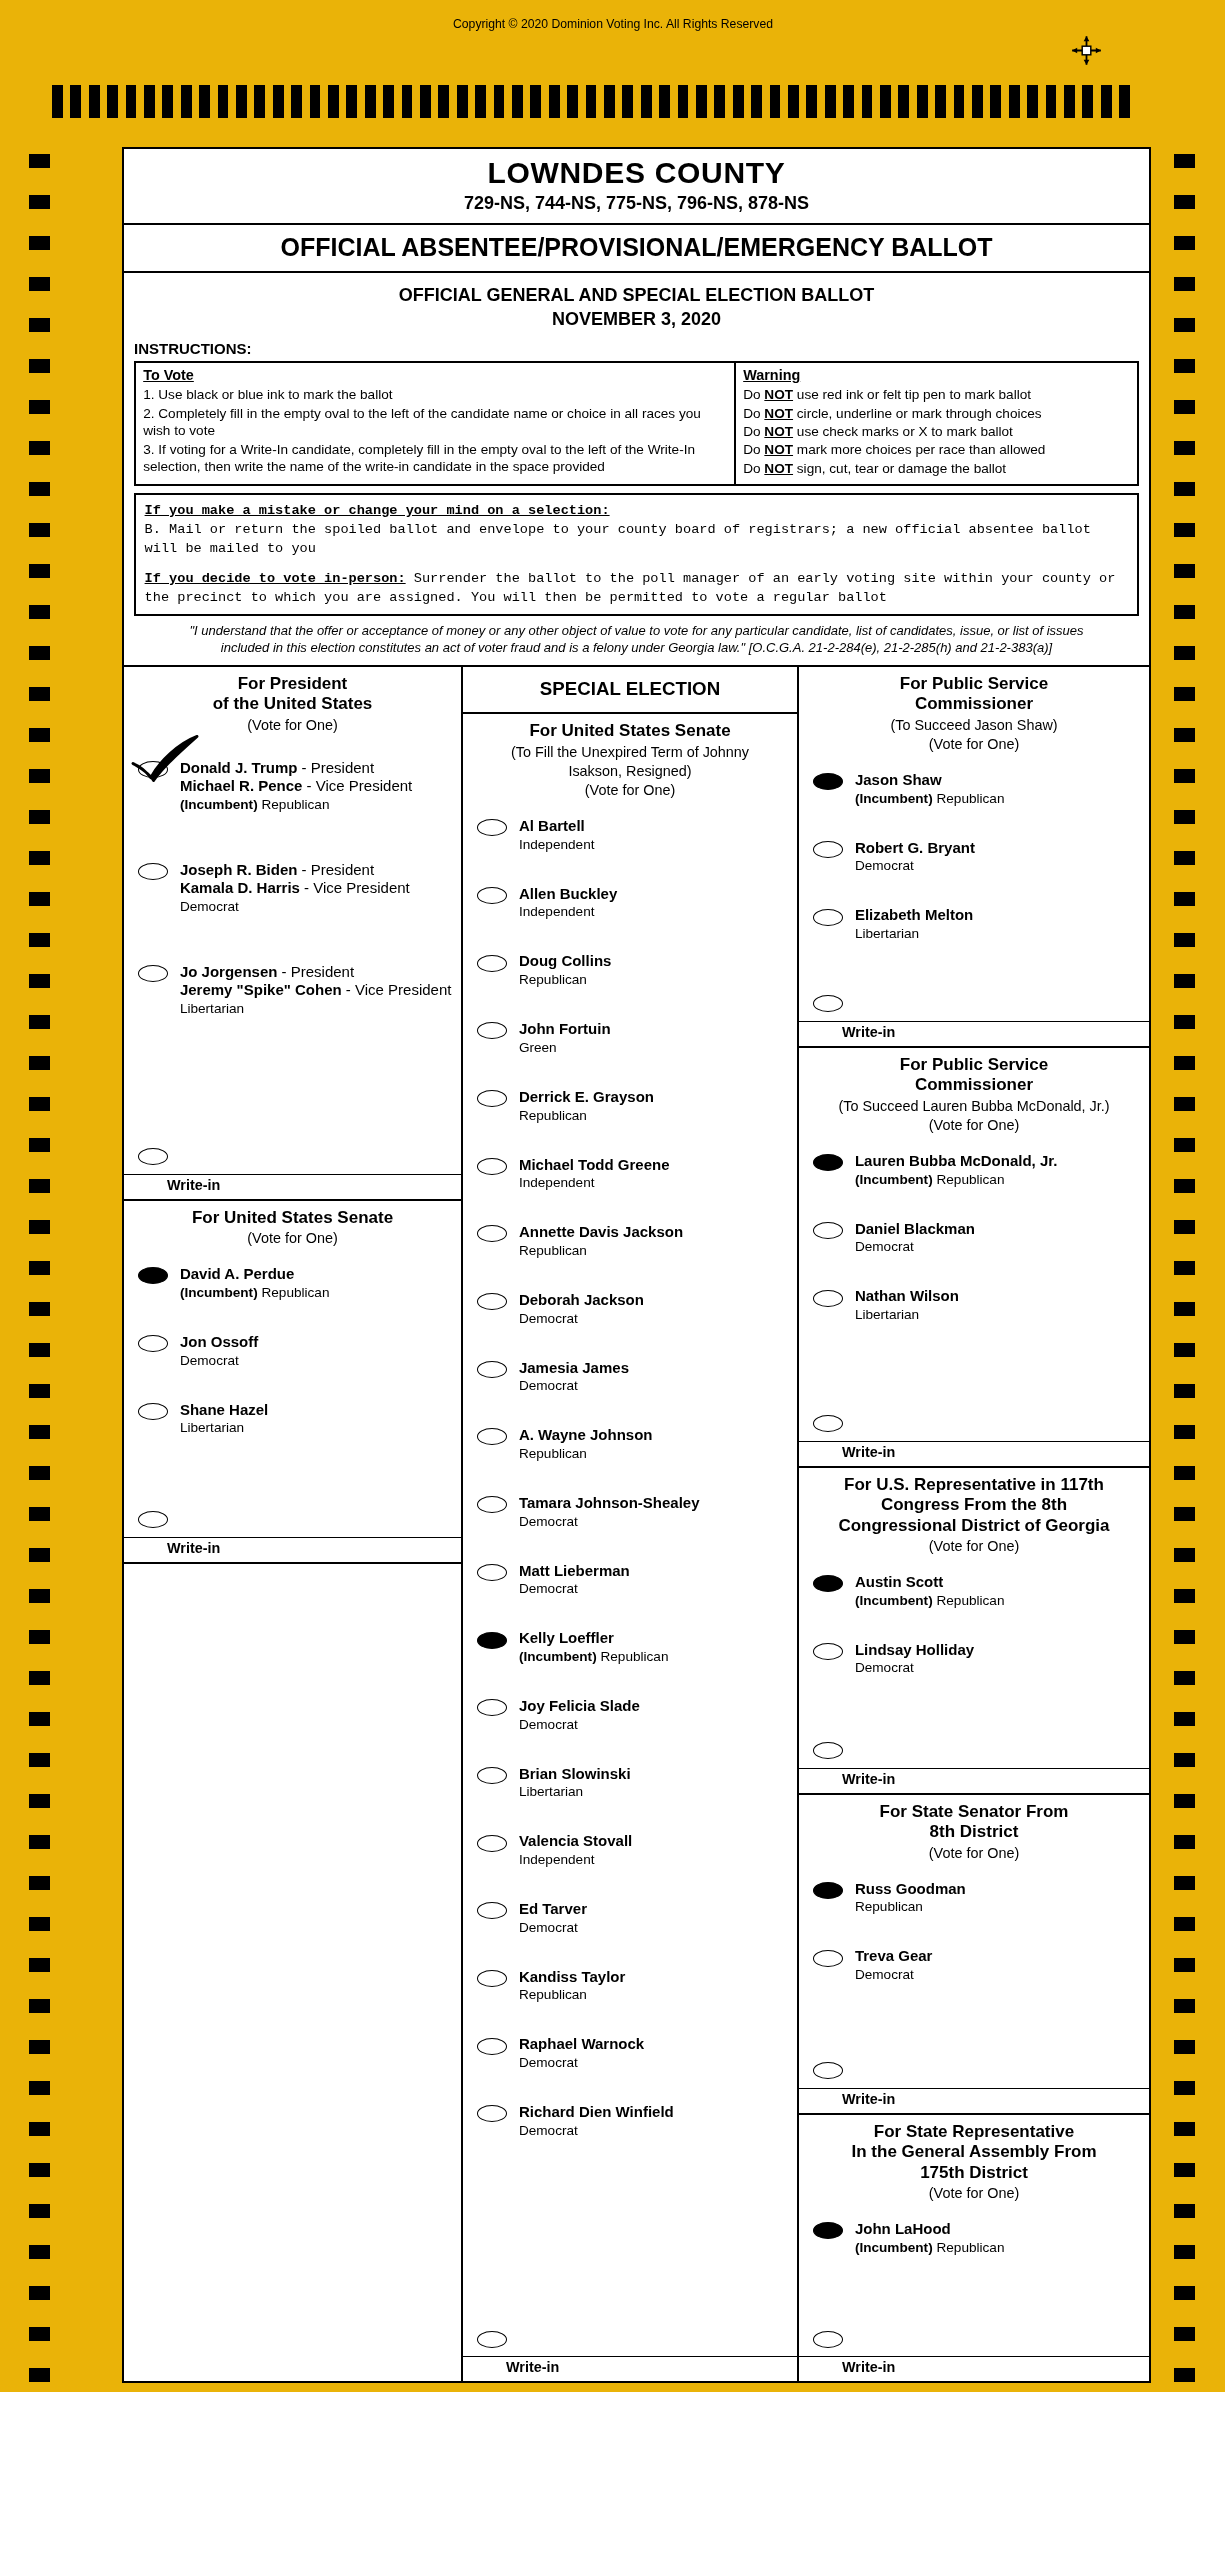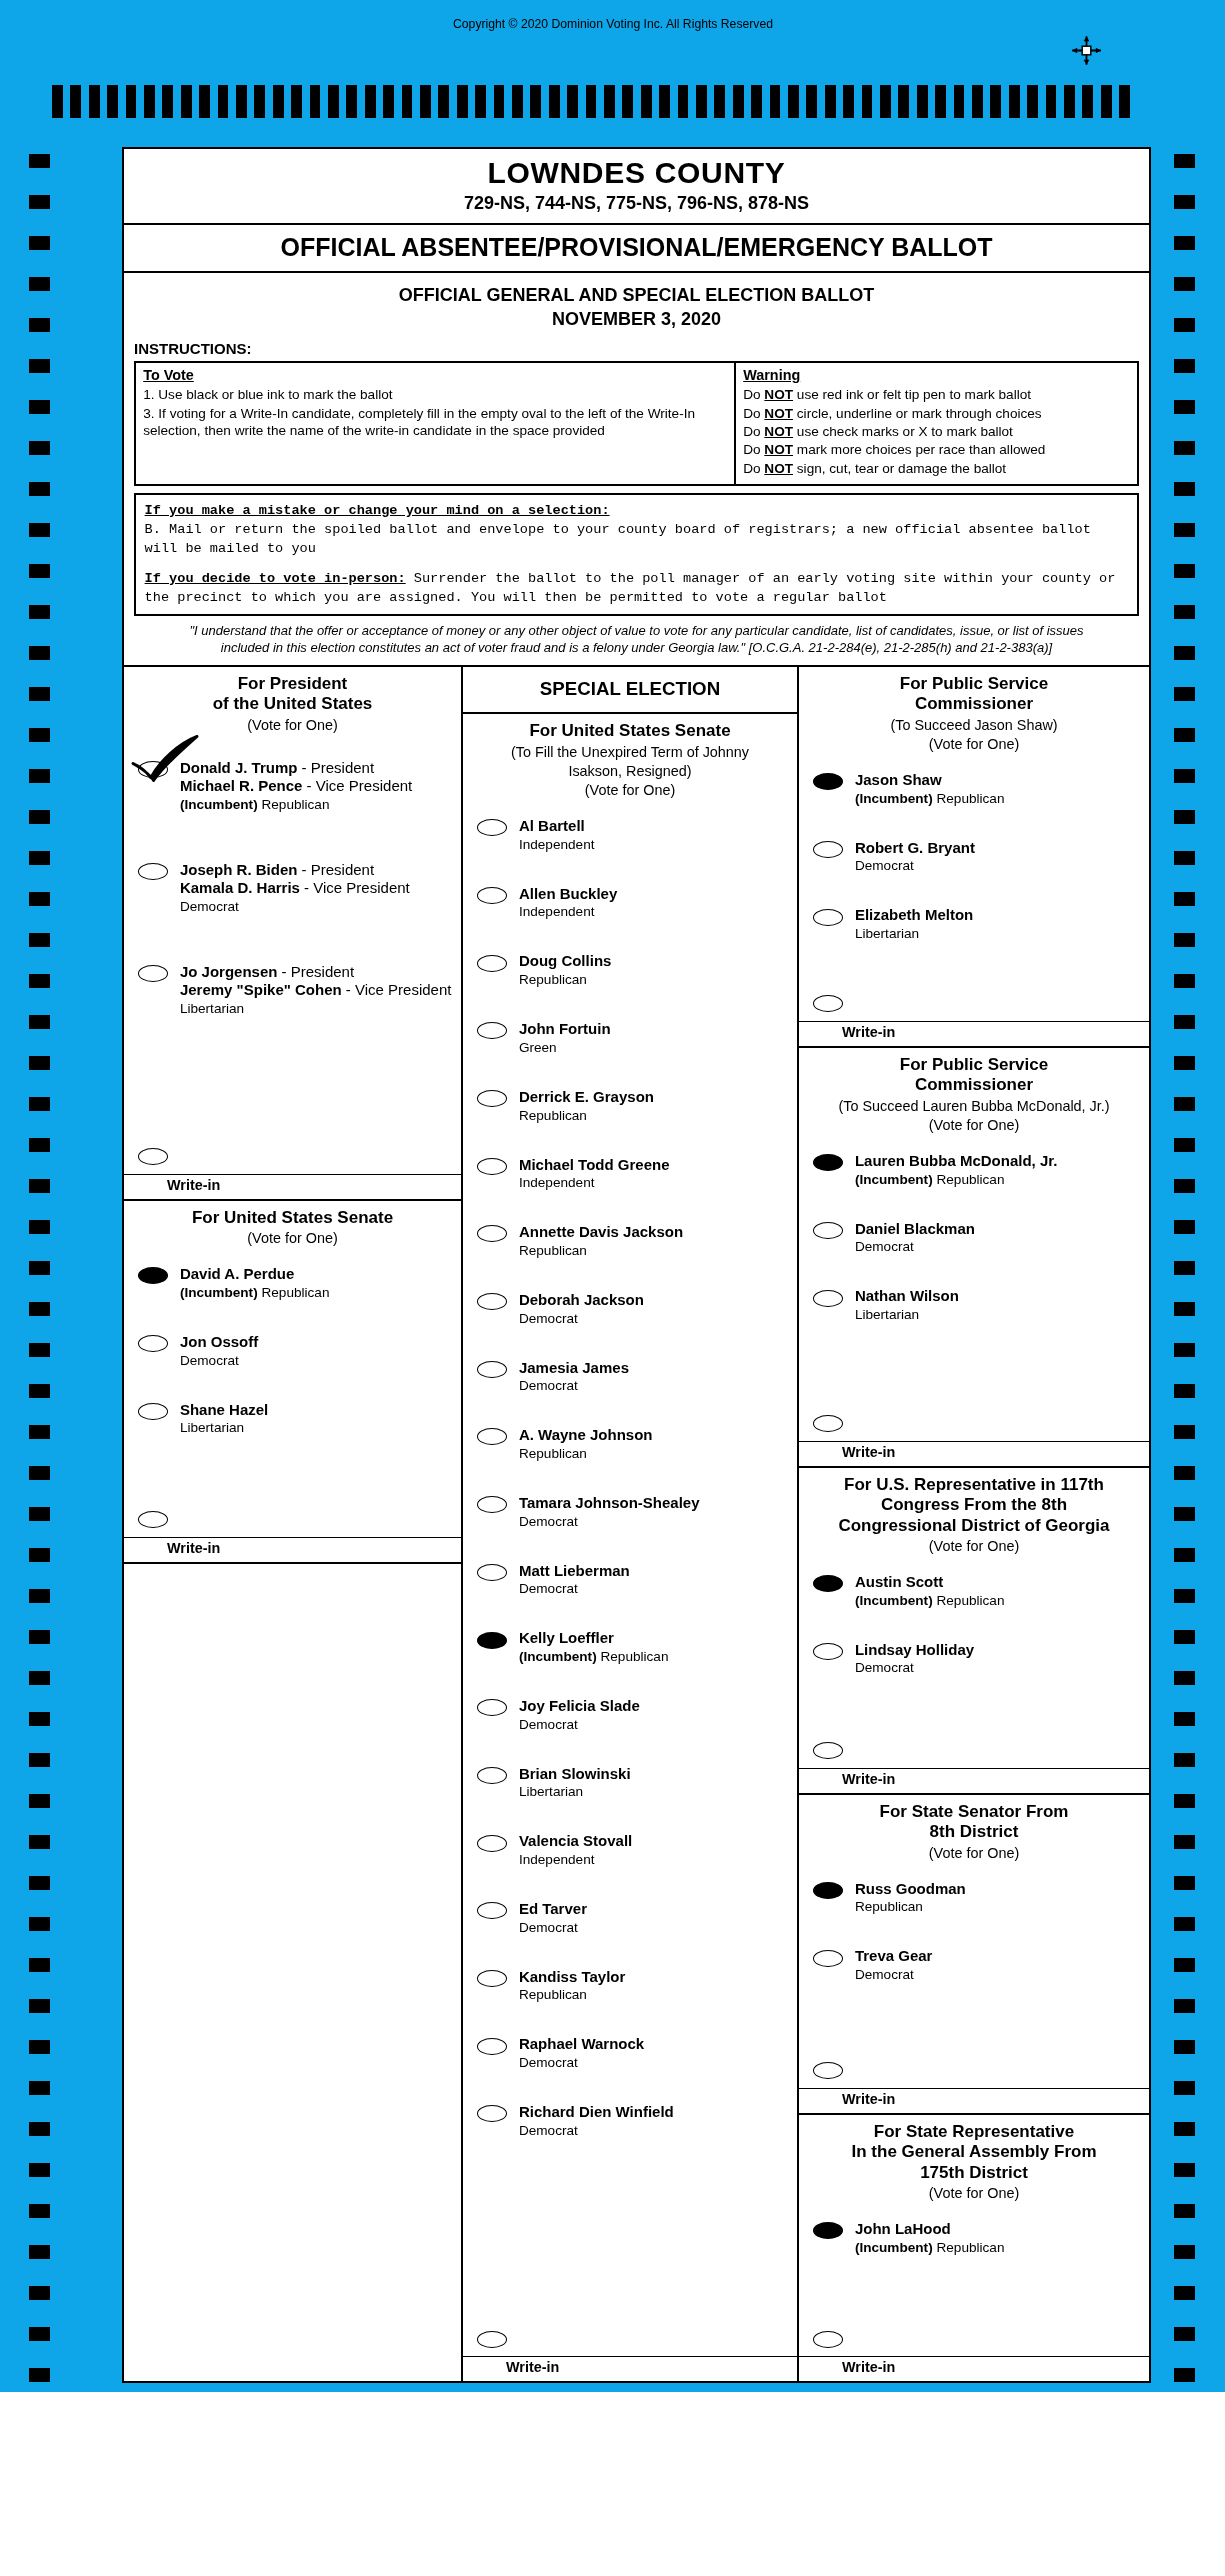--- a/index.html
+++ b/index.html
@@ -1,16 +1,16 @@
 <!DOCTYPE html>
 <html style="font-size:11.5px"><head>
 <meta charset="utf-8">
 <style>
   html,body{margin:0;padding:0;background:#fff;}
-  .page{position:relative;width:1226px;height:2392px;background:#0ea5e9;
+  .page{position:relative;width:1226px;height:2392px;background:#eab308;
         font-family:"Liberation Sans",sans-serif;color:#000;overflow:hidden;}
   .b{font-weight:bold;} .u{text-decoration:underline;}
 
   .copyright{position:absolute;top:17px;left:0;right:0;text-align:center;font-size:12.2px;}
   .crosshair{position:absolute;left:1070px;top:34px;}
 
   
   .timing-top{position:absolute;left:52px;top:85px;width:1082px;height:33px;
     background:repeating-linear-gradient(90deg,#000 0 10.8px,transparent 10.8px 18.4px);}
   .timing-bottom{position:absolute;left:113px;top:2542px;width:1072px;height:33px;
@@ -118,20 +118,21 @@
       <div>NOVEMBER 3, 2020</div>
     </div>
 
     <div class="instructions-label">INSTRUCTIONS:</div>
 
     <div class="instr-row">
       <div class="tovote-box">
         <div class="box-title"><span class="b u">To Vote</span></div>
         <div id="tovote-items">
             <div class="instr-item">1. Use black or blue ink to mark the ballot</div>
+            <div class="instr-item">2. Completely fill in the empty oval to the left of the candidate name or choice in all races you wish to vote</div>
             <div class="instr-item">3. If voting for a Write-In candidate, completely fill in the empty oval to the left of the Write-In selection, then write the name of the write-in candidate in the space provided</div>
           </div>
       </div>
       <div class="warn-box">
         <div class="box-title"><span class="b u">Warning</span></div>
         <div id="warning-items">
             <div class="instr-item">Do <span class="u b">NOT</span> use red ink or felt tip pen to mark ballot</div>
             <div class="instr-item">Do <span class="u b">NOT</span> circle, underline or mark through choices</div>
             <div class="instr-item">Do <span class="u b">NOT</span> use check marks or X to mark ballot</div>
             <div class="instr-item">Do <span class="u b">NOT</span> mark more choices per race than allowed</div>

